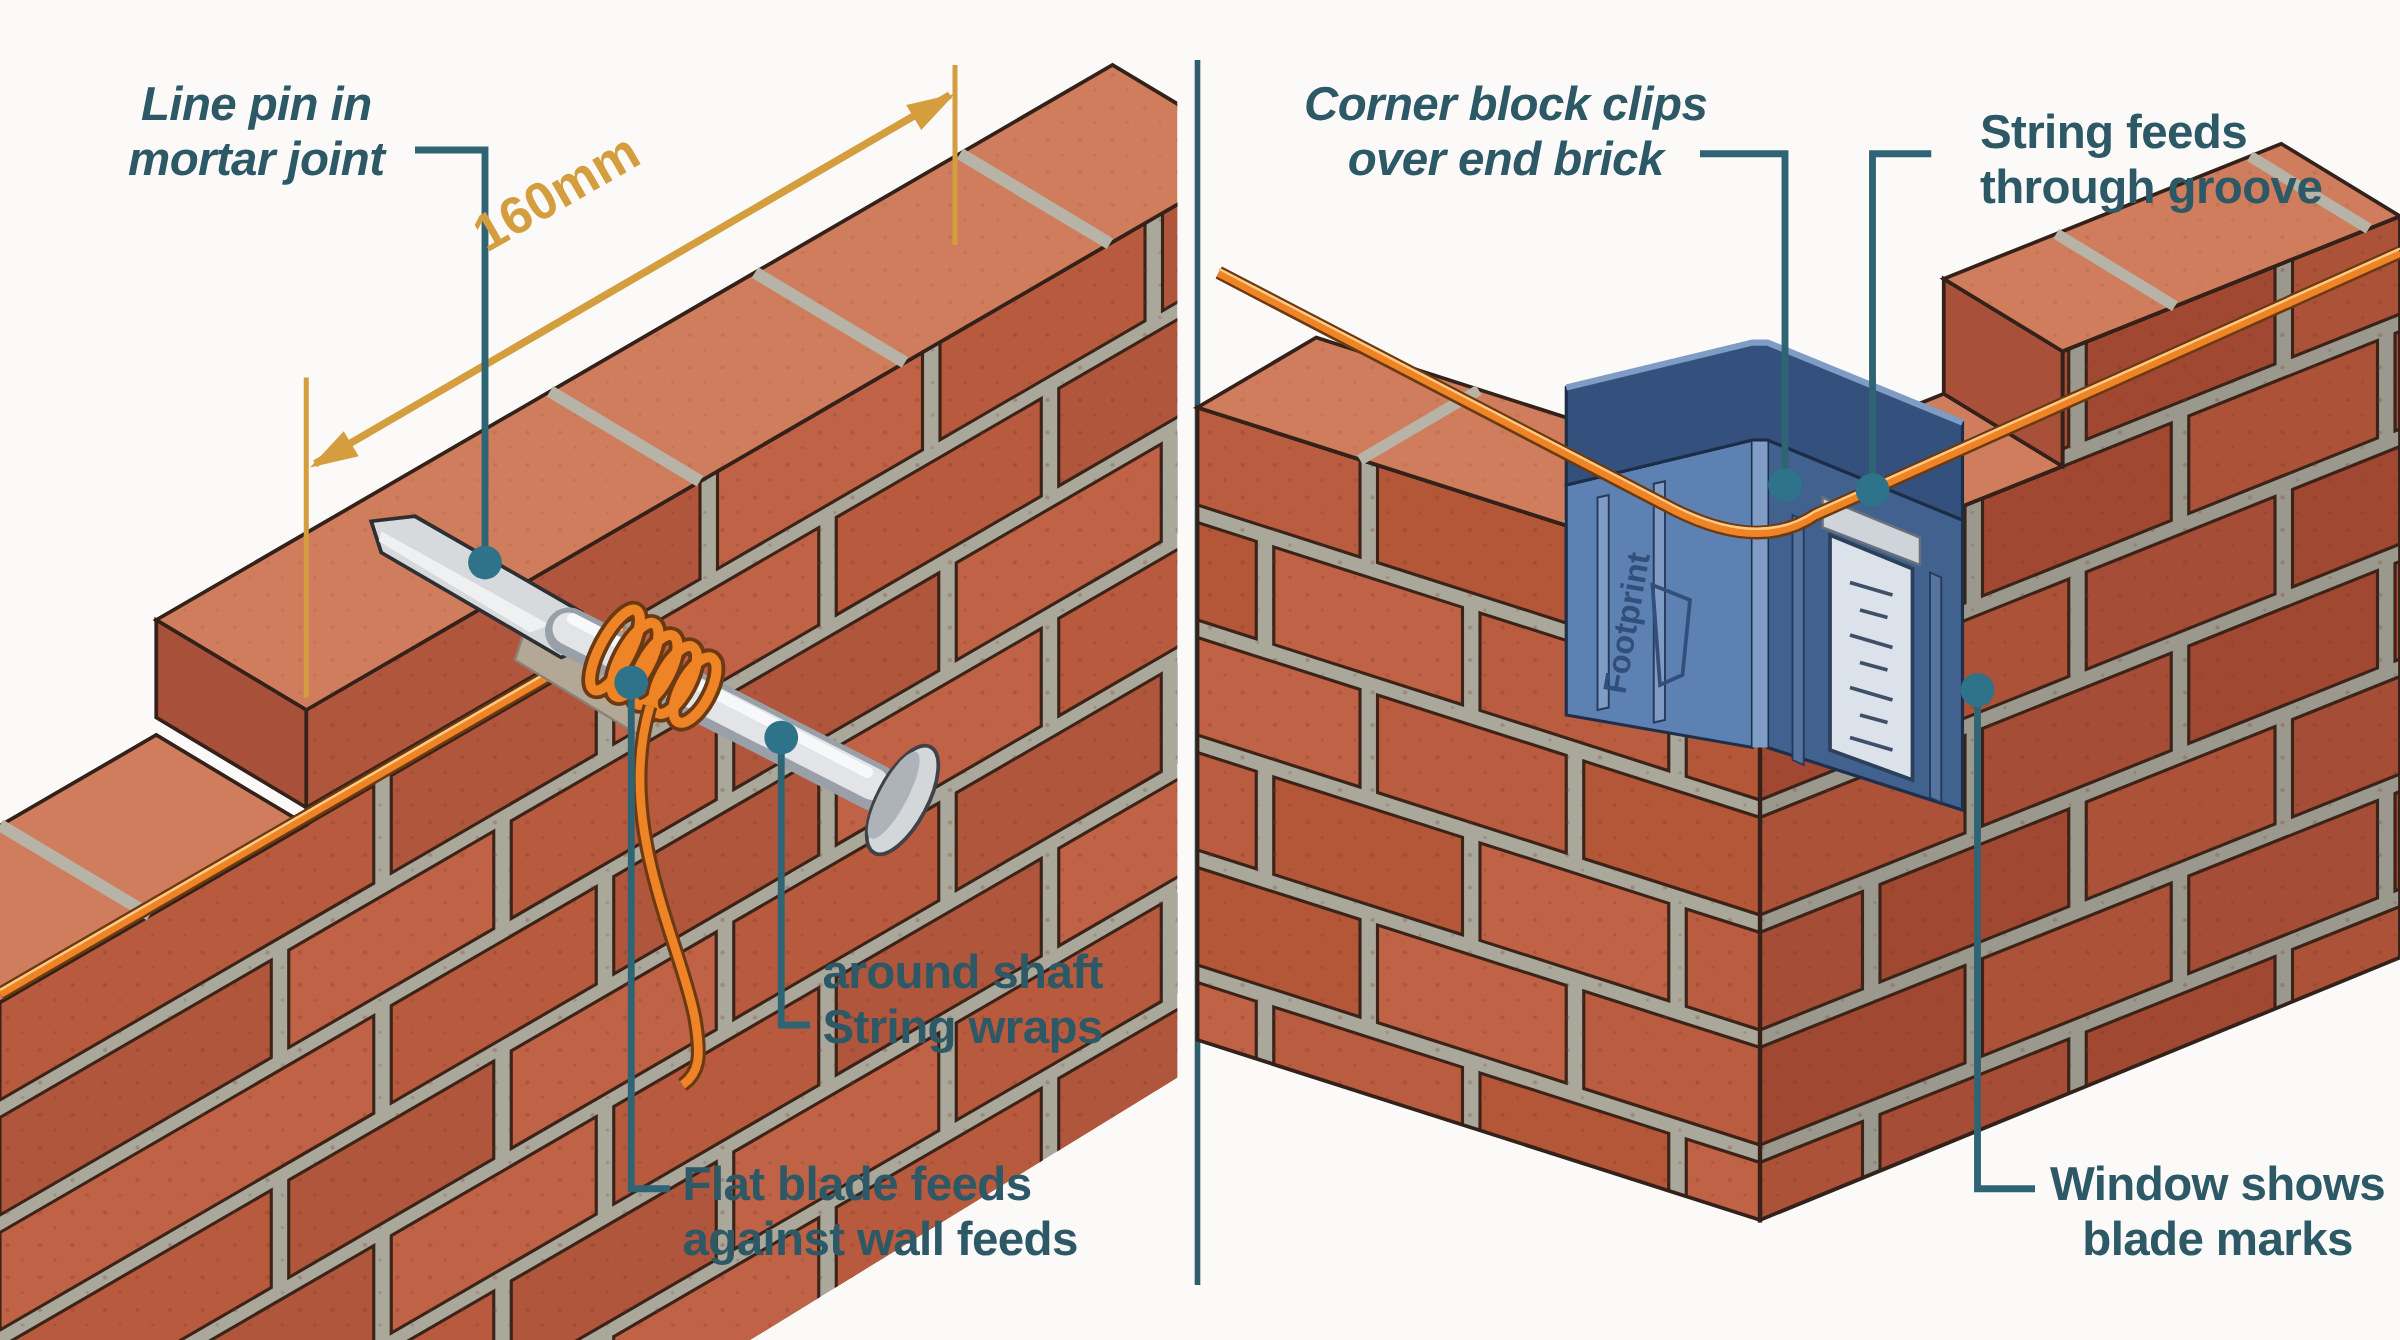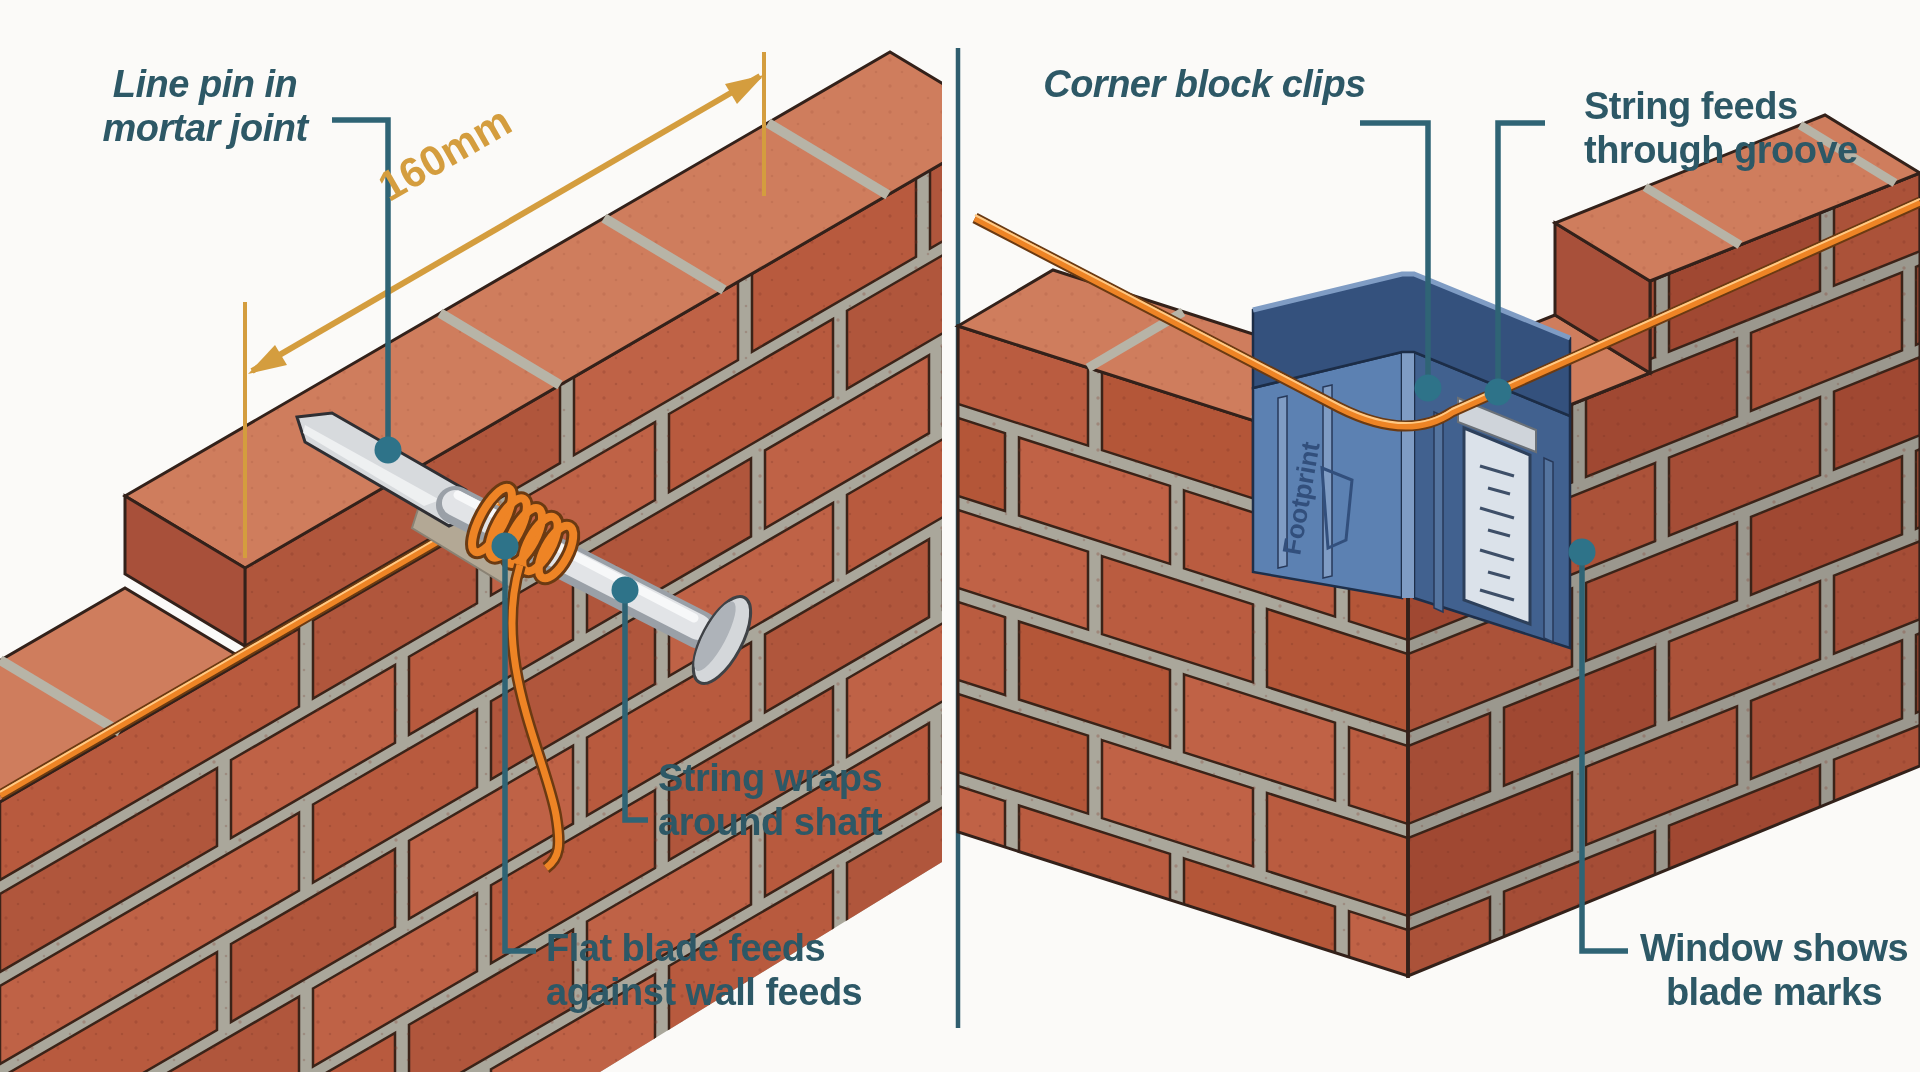--- a/index.html
+++ b/index.html
@@ -288,29 +288,30 @@
   <circle cx="1498" cy="392" r="13.5" fill="var(--dot)"></circle>
   <circle cx="1582" cy="552" r="13.5" fill="var(--dot)"></circle>
 </svg>
 
 <div class="label center" style="left:60px;top:62px;width:290px;">
   <span>Line pin in</span>
   <span>mortar joint</span>
 </div>
 <div class="dim-label" style="left:340px;top:130px;width:210px;"><span>160mm</span></div>
 <div class="label" style="left:658px;top:756px;">
+  <span>around shaft</span>
   <span>String wraps</span>
-  <span>around shaft</span>
 </div>
 <div class="label" style="left:546px;top:926px;">
   <span>Flat blade feeds</span>
   <span>against wall feeds</span>
 </div>
 <div class="label center" style="left:1032px;top:62px;width:345px;text-align:center;">
   <span>Corner block clips</span>
+  <span>over end brick</span>
 </div>
 <div class="label" style="left:1556px;top:84px;margin-left:28px;">
   <span>String feeds</span>
   <span>through groove</span>
 </div>
 <div class="label" style="left:1640px;top:926px;text-align:center;">
   <span>Window shows</span>
   <span>blade marks</span>
 </div>
 </div>

